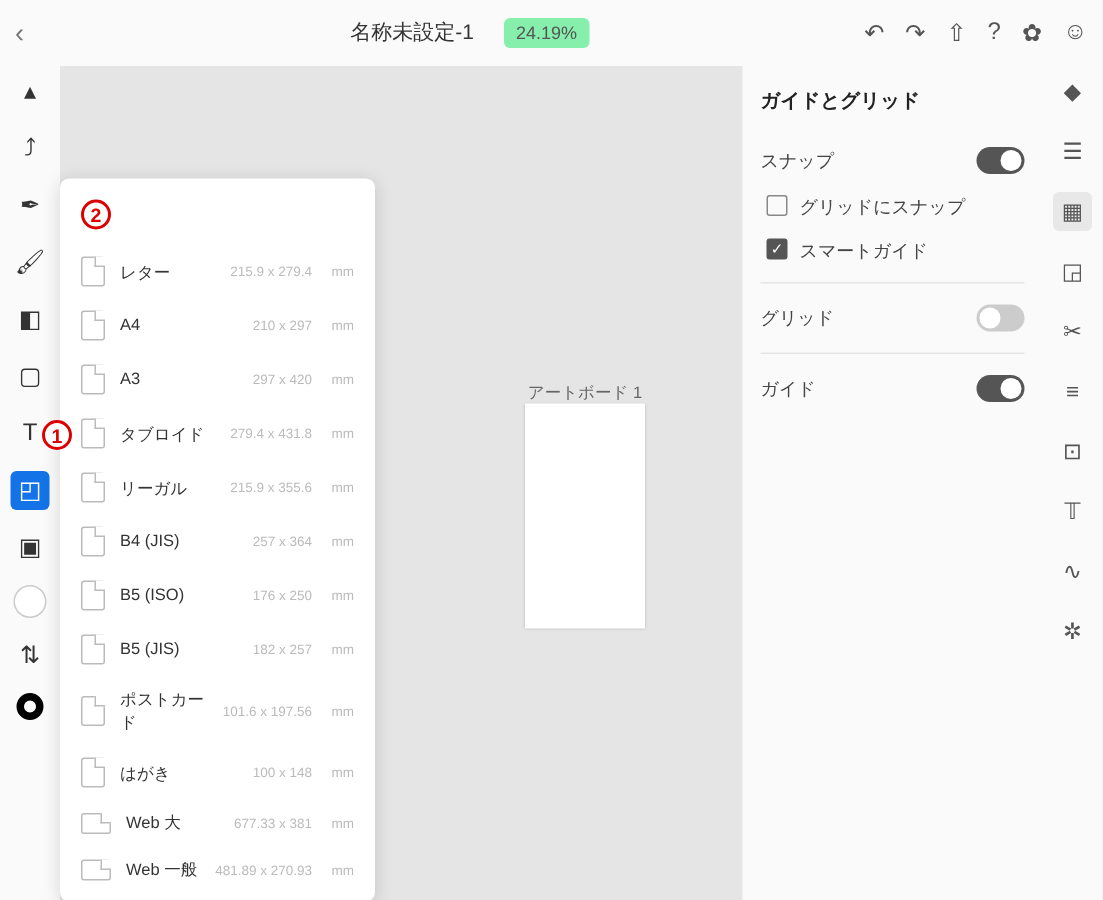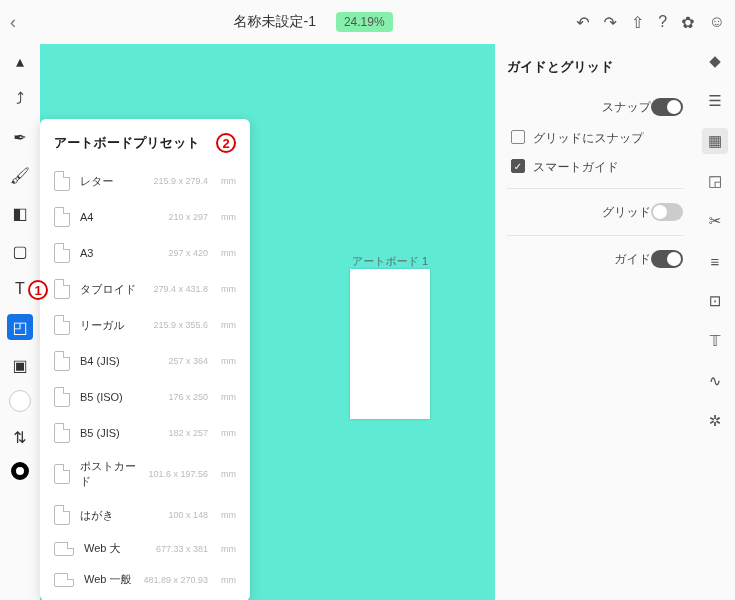--- a/index.html
+++ b/index.html
@@ -11,35 +11,35 @@
 .doc-title{font-size:14px;color:#333}
 .zoom{font-size:12px;color:#555;background:#86efac;padding:3px 8px;border-radius:4px}
 .topbar-right{display:flex;align-items:center;gap:14px;color:#555}
 .topbar-right span{font-size:16px;cursor:pointer}
 .main{display:flex;height:556px}
 .ltoolbar{width:40px;background:#fafafa;display:flex;flex-direction:column;align-items:center;padding-top:4px;gap:12px}
 .ltool{width:26px;height:26px;display:flex;align-items:center;justify-content:center;color:#333;font-size:16px;border-radius:4px;cursor:pointer}
 .ltool.active{background:#1473e6;color:#fff}
 .ltool.circle-white{width:22px;height:22px;border:1px solid #ccc;border-radius:50%;background:#fff}
 .ltool.circle-black{width:18px;height:18px;border:5px solid #000;border-radius:50%;background:#fff}
-.canvas-area{flex:1;background:#5eead4;position:relative}
+.canvas-area{flex:1;background:#e5e5e5;position:relative}
 .artboard-label{position:absolute;left:350px;top:210px;font-size:11px;color:#666;transform:translateX(-50%)}
 .artboard{position:absolute;left:310px;top:225px;width:80px;height:150px;background:#fff;box-shadow:0 0 2px rgba(0,0,0,.2)}
 .preset-panel{position:absolute;left:40px;top:119px;width:210px;background:#fff;border-radius:6px;box-shadow:0 2px 12px rgba(0,0,0,.15);padding:14px 0 6px;z-index:10}
 .preset-title{font-size:13px;font-weight:600;padding:0 14px 10px;color:#222;display:flex;align-items:center;justify-content:space-between}
 .preset-row{display:flex;align-items:center;padding:8px 14px;gap:10px;cursor:pointer}
 .preset-icon{width:16px;height:20px;border:1px solid #bbb;border-radius:2px;flex-shrink:0;position:relative}
 .preset-icon.landscape{width:20px;height:14px}
 .preset-icon::before{content:"";position:absolute;top:-1px;right:-1px;width:6px;height:6px;background:#fff;border-left:1px solid #bbb;border-bottom:1px solid #bbb}
 .preset-name{font-size:11px;color:#333;flex:1}
 .preset-size{font-size:9px;color:#bbb}
 .preset-unit{font-size:9px;color:#bbb;margin-left:3px}
 .right-panel{width:200px;background:#fafafa;padding:14px 12px}
 .panel-title{font-size:13px;font-weight:700;margin-bottom:14px;color:#222}
-.panel-row{display:flex;align-items:center;justify-content:flex-end;padding:8px 0;font-size:12px;color:#444}
+.panel-row{display:flex;align-items:center;justify-content:space-between;padding:8px 0;font-size:12px;color:#444}
 .panel-sub{display:flex;align-items:flex-start;gap:8px;padding:6px 0 6px 4px;font-size:12px;color:#444}
 .checkbox{width:14px;height:14px;border:1px solid #888;border-radius:2px;display:flex;align-items:center;justify-content:center;font-size:10px;color:#fff}
 .checkbox.checked{background:#555;border-color:#555}
 .toggle{width:32px;height:18px;background:#ccc;border-radius:9px;position:relative;cursor:pointer}
 .toggle::after{content:"";position:absolute;width:14px;height:14px;background:#fff;border-radius:50%;top:2px;left:2px;transition:.2s}
 .toggle.on{background:#555}
 .toggle.on::after{left:16px}
 .divider{height:1px;background:#e5e5e5;margin:6px 0}
 .rtoolbar{width:40px;background:#fafafa;display:flex;flex-direction:column;align-items:center;padding-top:4px;gap:14px}
 .rtool{width:26px;height:26px;display:flex;align-items:center;justify-content:center;color:#555;font-size:15px;cursor:pointer;border-radius:4px}
@@ -122,21 +122,20 @@
     <div class="rtool">≡</div>
     <div class="rtool">⊡</div>
     <div class="rtool">𝕋</div>
     <div class="rtool">∿</div>
     <div class="rtool">✲</div>
   </div>
 </div>
 
 <div class="preset-panel">
   <div class="preset-title">
-    <span>アートボードプリセット</span>
     <span class="badge">2</span>
   </div>
   <div id="preset-list">
       <div class="preset-row">
         <div class="preset-icon"></div>
         <span class="preset-name">レター</span>
         <span class="preset-size">215.9 x 279.4</span>
         <span class="preset-unit">mm</span>
       </div>
       <div class="preset-row">

